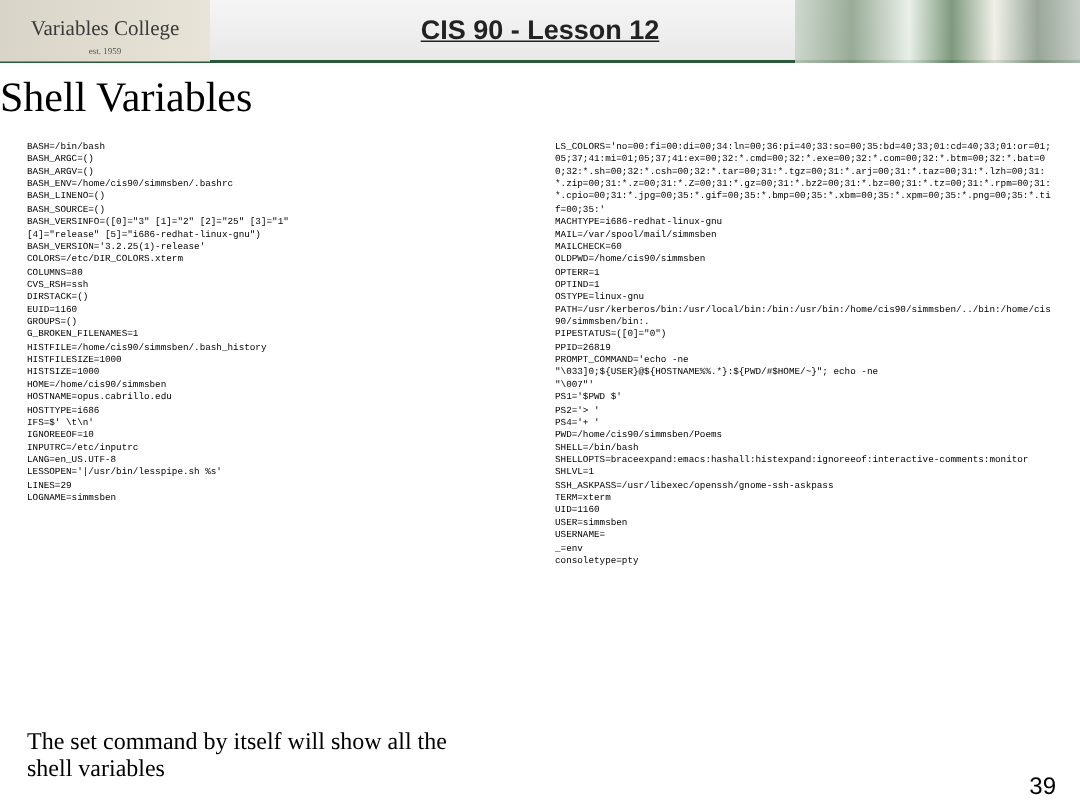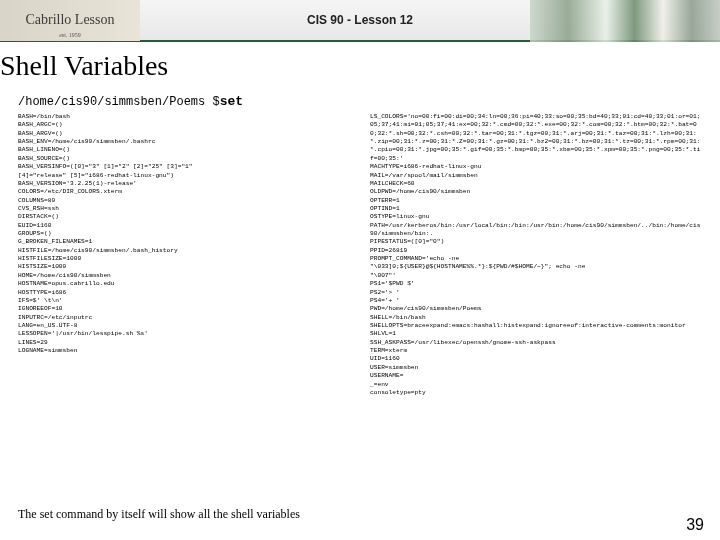--- a/index.html
+++ b/index.html
@@ -43,24 +43,25 @@
     top: 0;
     width: 190px;
     height: 42px;
     background: linear-gradient(90deg, #c8d4c8 0%, #8aa088 20%, #e8f0e8 40%, #6a8a6a 55%, #f0f0e8 70%, #8a9a8a 85%, #c0c8c0 100%);
     opacity: 0.85;
   }
   .header-title {
     position: absolute;
     left: 50%;
     transform: translateX(-50%);
-    font-size: 12px;
+    font-size: 18px;
     font-weight: bold;
     color: #222;
     z-index: 2;
+    text-decoration: underline;
   }
   .main-title {
     text-align: left;
     font-family: "Comic Sans MS", cursive;
     font-size: 28px;
     color: #000;
     margin-top: 8px;
     margin-bottom: 12px;
   }
   .content {
@@ -90,53 +91,50 @@
     font-size: 6.2px;
     line-height: 1.35;
     color: #000;
     white-space: pre-wrap;
     word-break: break-all;
   }
   .col-left { flex: 0 0 340px; }
   .col-right { flex: 1; }
   .caption {
     font-family: "Comic Sans MS", cursive;
-    font-size: 12px;
+    font-size: 16px;
     color: #000;
     position: absolute;
     left: 18px;
     bottom: 12px;
     width: 300px;
   }
   .pagenum {
     position: absolute;
     right: 16px;
     bottom: 6px;
     font-size: 16px;
     color: #000;
   }
 </style>
 </head>
 <body>
 
 <div class="header">
   <div class="logo">
-    <span>Cabrillo Lesson</span>
+    <span>Variables College</span>
     <span class="logo-est">est. 1959</span>
   </div>
   <div class="bg-img"></div>
   <div class="header-title">CIS 90 - Lesson 12</div>
 </div>
 
 <div class="main-title">Shell Variables</div>
 
 <div class="content">
-  <div class="prompt-line">
-    <span>/home/cis90/simmsben/Poems $</span><span class="prompt-cmd">set</span>
-  </div>
 
   <div class="columns">
     <div class="col col-left">BASH=/bin/bash
 BASH_ARGC=()
 BASH_ARGV=()
 BASH_ENV=/home/cis90/simmsben/.bashrc
 BASH_LINENO=()
 BASH_SOURCE=()
 BASH_VERSINFO=([0]="3" [1]="2" [2]="25" [3]="1"
 [4]="release" [5]="i686-redhat-linux-gnu")

